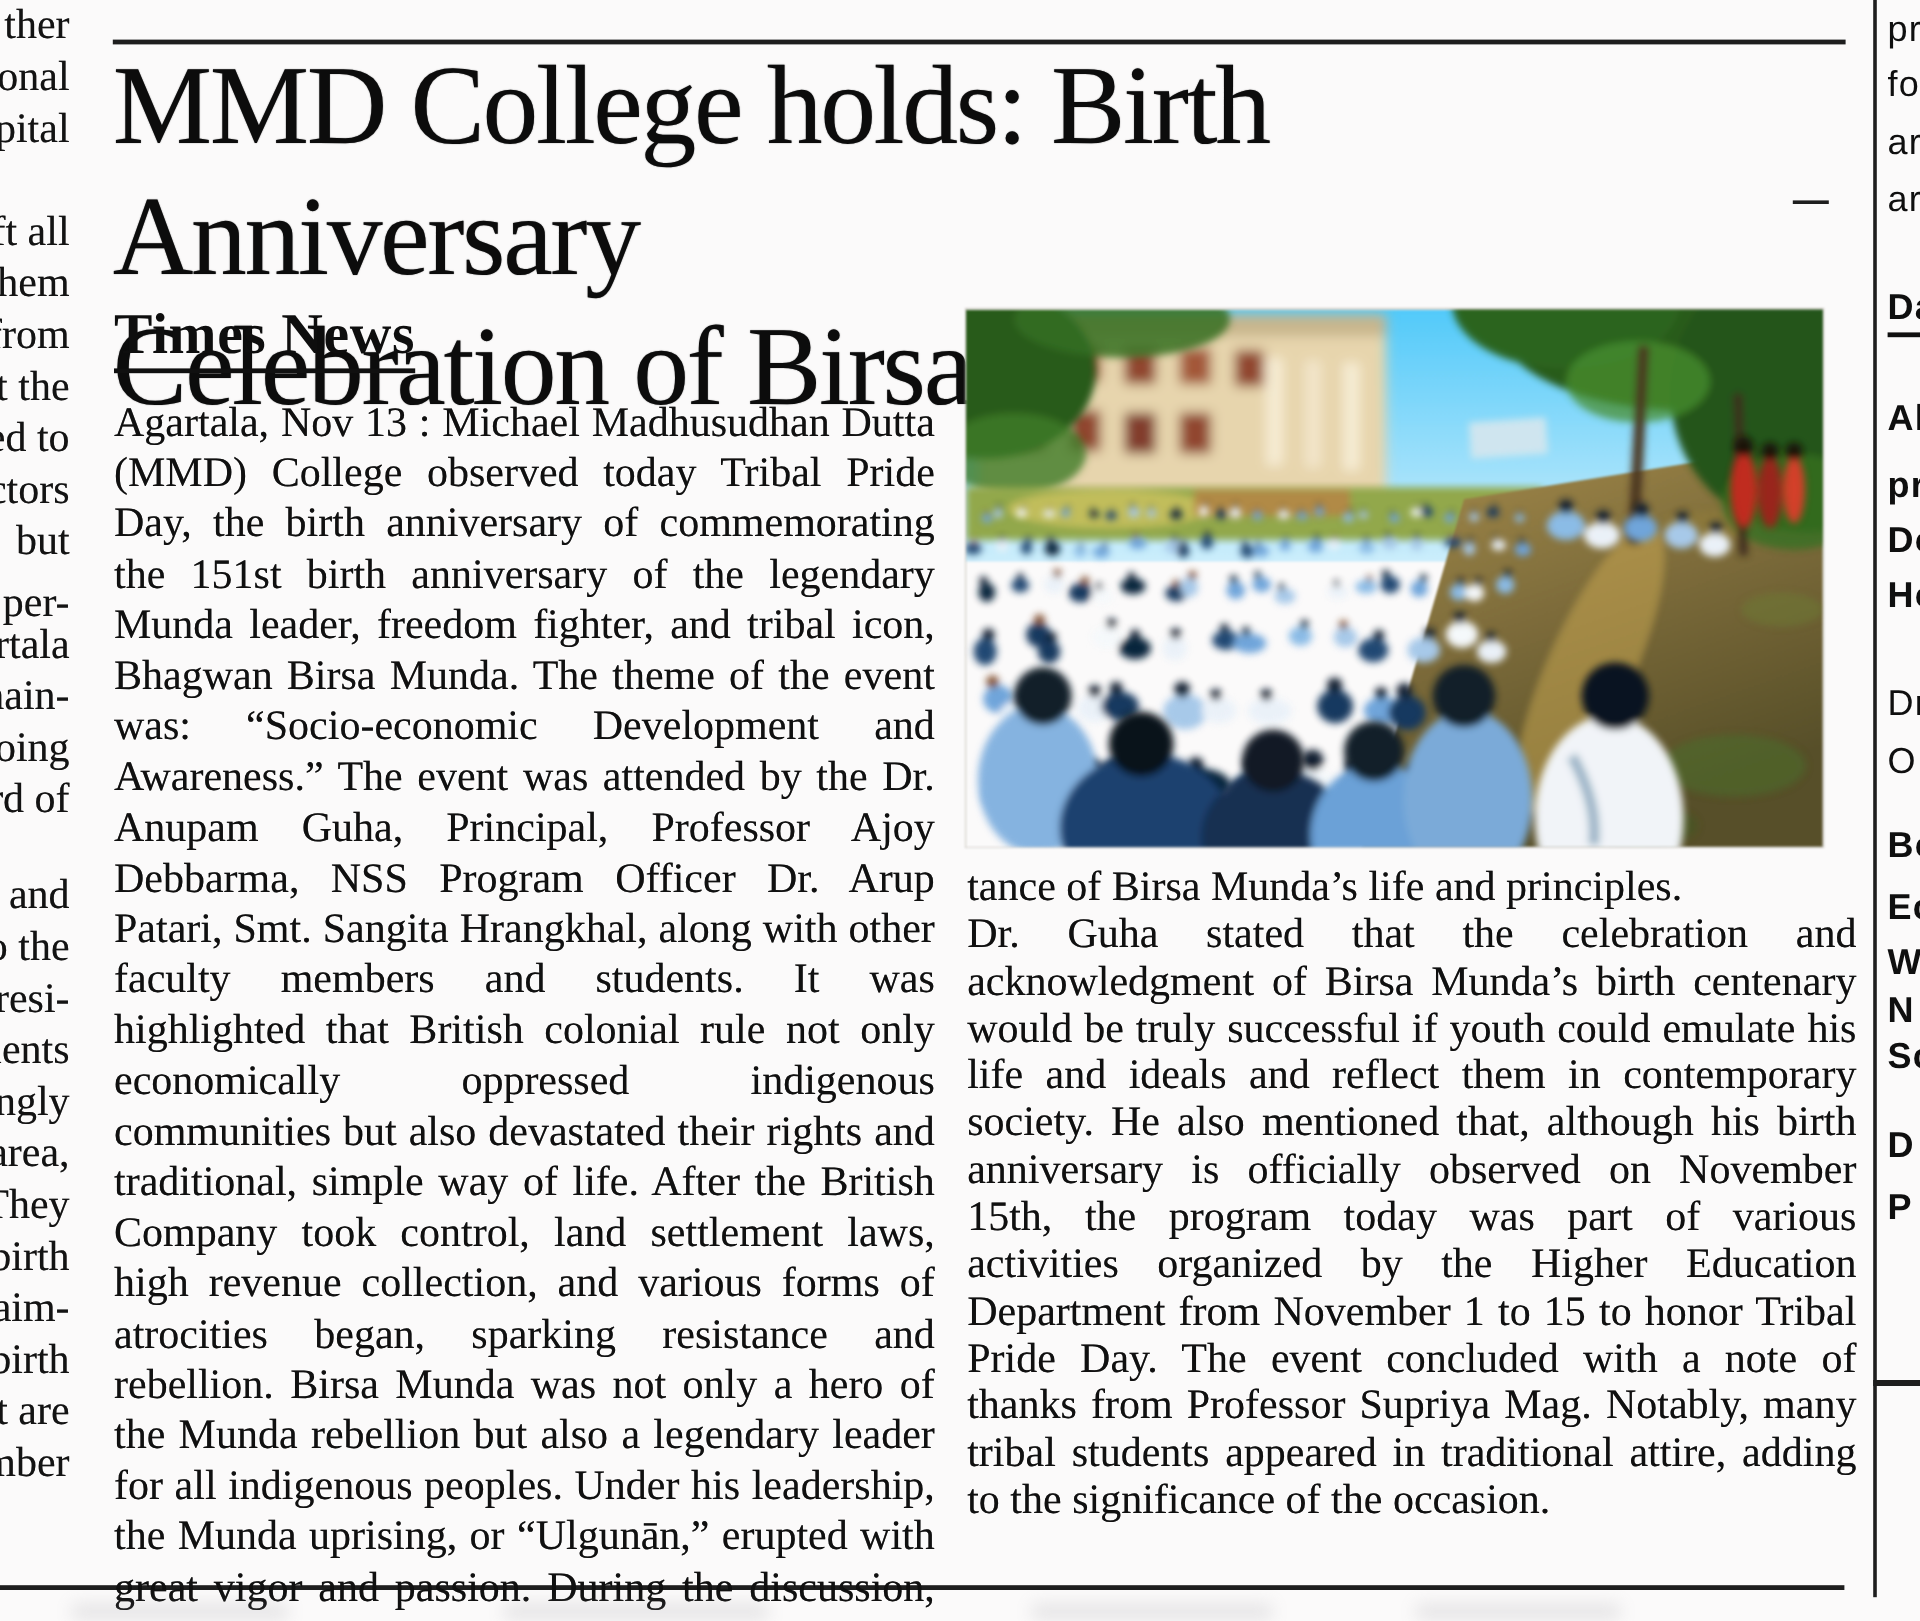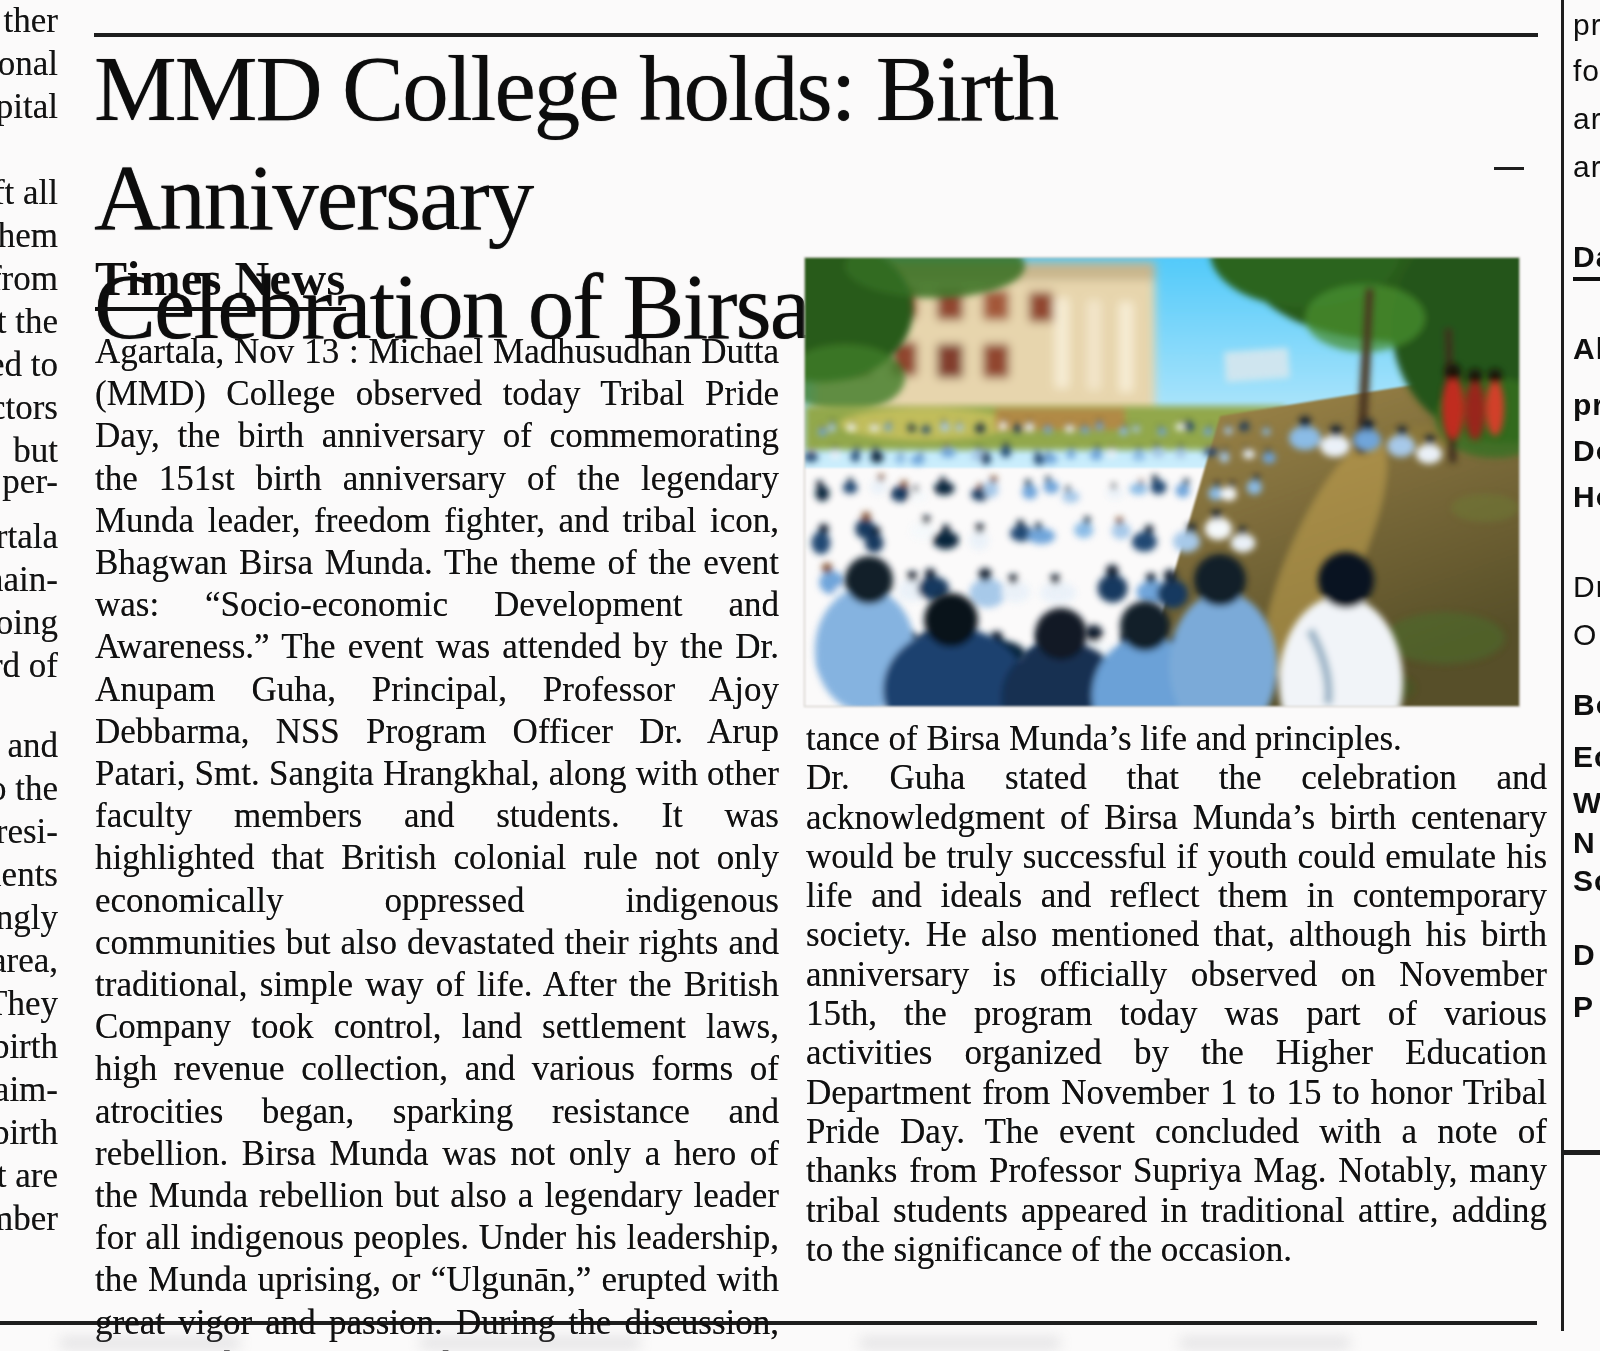--- a/index.html
+++ b/index.html
@@ -382,21 +382,21 @@
   <span class="lf" style="top:3px">ther</span>
   <span class="lf" style="top:46px">onal</span>
   <span class="lf" style="top:89px">pital</span>
   <span class="lf" style="top:175px">ft all</span>
   <span class="lf" style="top:218px">hem</span>
   <span class="lf" style="top:261px">from</span>
   <span class="lf" style="top:304px">t the</span>
   <span class="lf" style="top:347px">ed to</span>
   <span class="lf" style="top:390px">ctors</span>
   <span class="lf" style="top:433px">but</span>
-  <span class="lf" style="top:464px">per-</span>
+  <span class="lf" style="top:484px">per-</span>
   <span class="lf" style="top:519px">rtala</span>
   <span class="lf" style="top:562px">nain-</span>
   <span class="lf" style="top:605px">oing</span>
   <span class="lf" style="top:648px">rd of</span>
   <span class="lf" style="top:728px">t and</span>
   <span class="lf" style="top:771px">o the</span>
   <span class="lf" style="top:814px">resi-</span>
   <span class="lf" style="top:857px">lents</span>
   <span class="lf" style="top:900px">ngly</span>
   <span class="lf" style="top:943px">area,</span>

